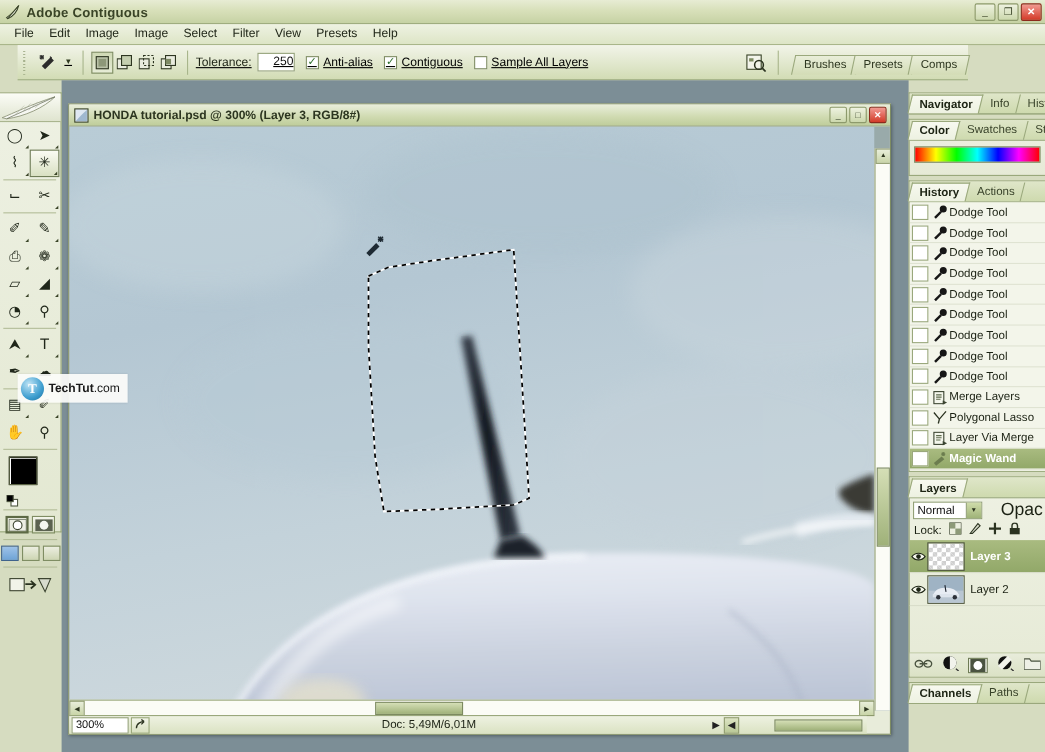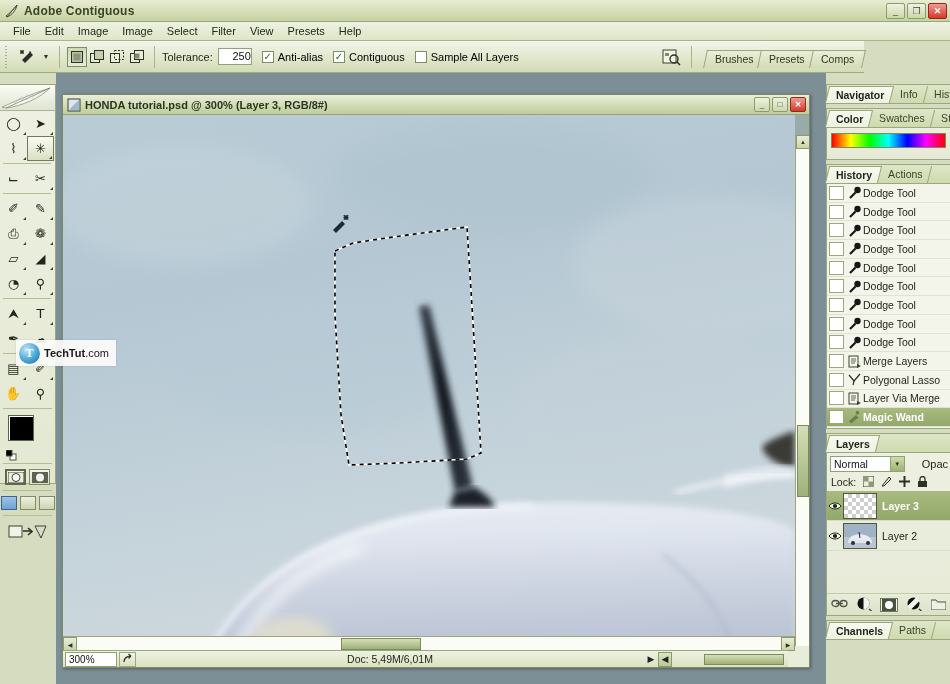--- a/index.html
+++ b/index.html
@@ -29,23 +29,23 @@
   
   .menubar{
     position:absolute; left:0; top:22px; width:950px; height:19px;
     background:linear-gradient(to bottom,#eef2e2,#dde5c6);
     border-bottom:1px solid #a9b68a; display:flex; align-items:center; padding-left:6px;
   }
   .menubar .mi{ padding:2px 7px; color:#22281a; font-size:11px; cursor:default;}
 
   
   .optbar{
-    position:absolute; left:0; top:41px; width:864px; height:32px;
+    position:absolute; left:16px; top:41px; width:864px; height:32px;
     background:linear-gradient(to bottom,#f2f4e9,#dfe6ca 60%,#d2dcb4);
-    border-bottom:1px solid #9fae80; display:flex; align-items:center;
+    border-bottom:1px solid #9fae80; display:flex; align-items:center;text-decoration:underline;
   }
   .grip{ width:7px;height:22px;margin-left:3px;
     background-image:repeating-linear-gradient(to bottom,#8e9b72 0 1px,transparent 1px 3px);
     background-size:2px 100%; background-repeat:repeat-y; background-position:2px 0; opacity:.7;}
   .opt-toolicon{ width:26px;height:24px;display:flex;align-items:center;justify-content:center;margin-left:4px;}
   .opt-caret{ width:12px; text-align:center; font-size:7px; color:#303a20;}
   .vsep{ width:1px;height:22px;background:#a8b58b;margin:0 7px; }
   .modebtns{ display:flex; }
   .modebtn{ width:20px;height:20px;border:1px solid transparent;display:flex;align-items:center;justify-content:center;}
   .modebtn.on{ border:1px solid #7e8c62; background:linear-gradient(to bottom,#cfd9b4,#e6ecd6); }
@@ -162,21 +162,21 @@
   .hbox{ width:15px;height:14px;border:1px solid #9aa87c;background:#fff;margin:0 2px 0 2px;flex:none;}
   .hicon{ width:17px;height:15px;display:flex;align-items:center;justify-content:center;flex:none;}
   .hname{ font-size:10.5px; color:#1b2113; white-space:nowrap;}
   .hrow.sel .hname{ color:#fff; }
 
   .lmode{ display:flex;align-items:center;height:20px;padding:2px 2px 0 3px;}
   .lsel{ width:84px;height:16px;border:1px solid #93a177;background:#fff;
      display:flex;align-items:center;justify-content:space-between; font-size:10.5px;color:#111;padding-left:3px;}
   .lsel .arw{ width:14px;height:14px;background:linear-gradient(to bottom,#cfdcaa,#9fb378);
      border-left:1px solid #93a177;display:flex;align-items:center;justify-content:center;font-size:6px;color:#2b331e;}
-  .lopac{ font-size:11px;color:#1b2113;margin-left:17px; white-space:nowrap;}
+  .lopac{ font-size:16px;color:#1b2113;margin-left:17px; white-space:nowrap;}
   .lockrow{ display:flex;align-items:center;height:18px;padding-left:4px;gap:7px;}
   .lockrow .lt{ font-size:10.5px;color:#1b2113;}
   .lrow{ display:flex;align-items:center;height:30px;border-bottom:1px solid #d9ddca;}
   .lrow.sel{ background:linear-gradient(to bottom,#a9bb80,#92a869);}
   .eye{ width:16px;height:28px;display:flex;align-items:center;justify-content:center;flex:none;}
   .lthumb{ width:34px;height:26px;border:1px solid #50573f;flex:none;margin-right:5px;}
   .checker{ background-image:
       linear-gradient(45deg,#cfcfcf 25%,transparent 25%,transparent 75%,#cfcfcf 75%),
       linear-gradient(45deg,#cfcfcf 25%,#fff 25%,#fff 75%,#cfcfcf 75%);
     background-size:8px 8px; background-position:0 0,4px 4px; }

